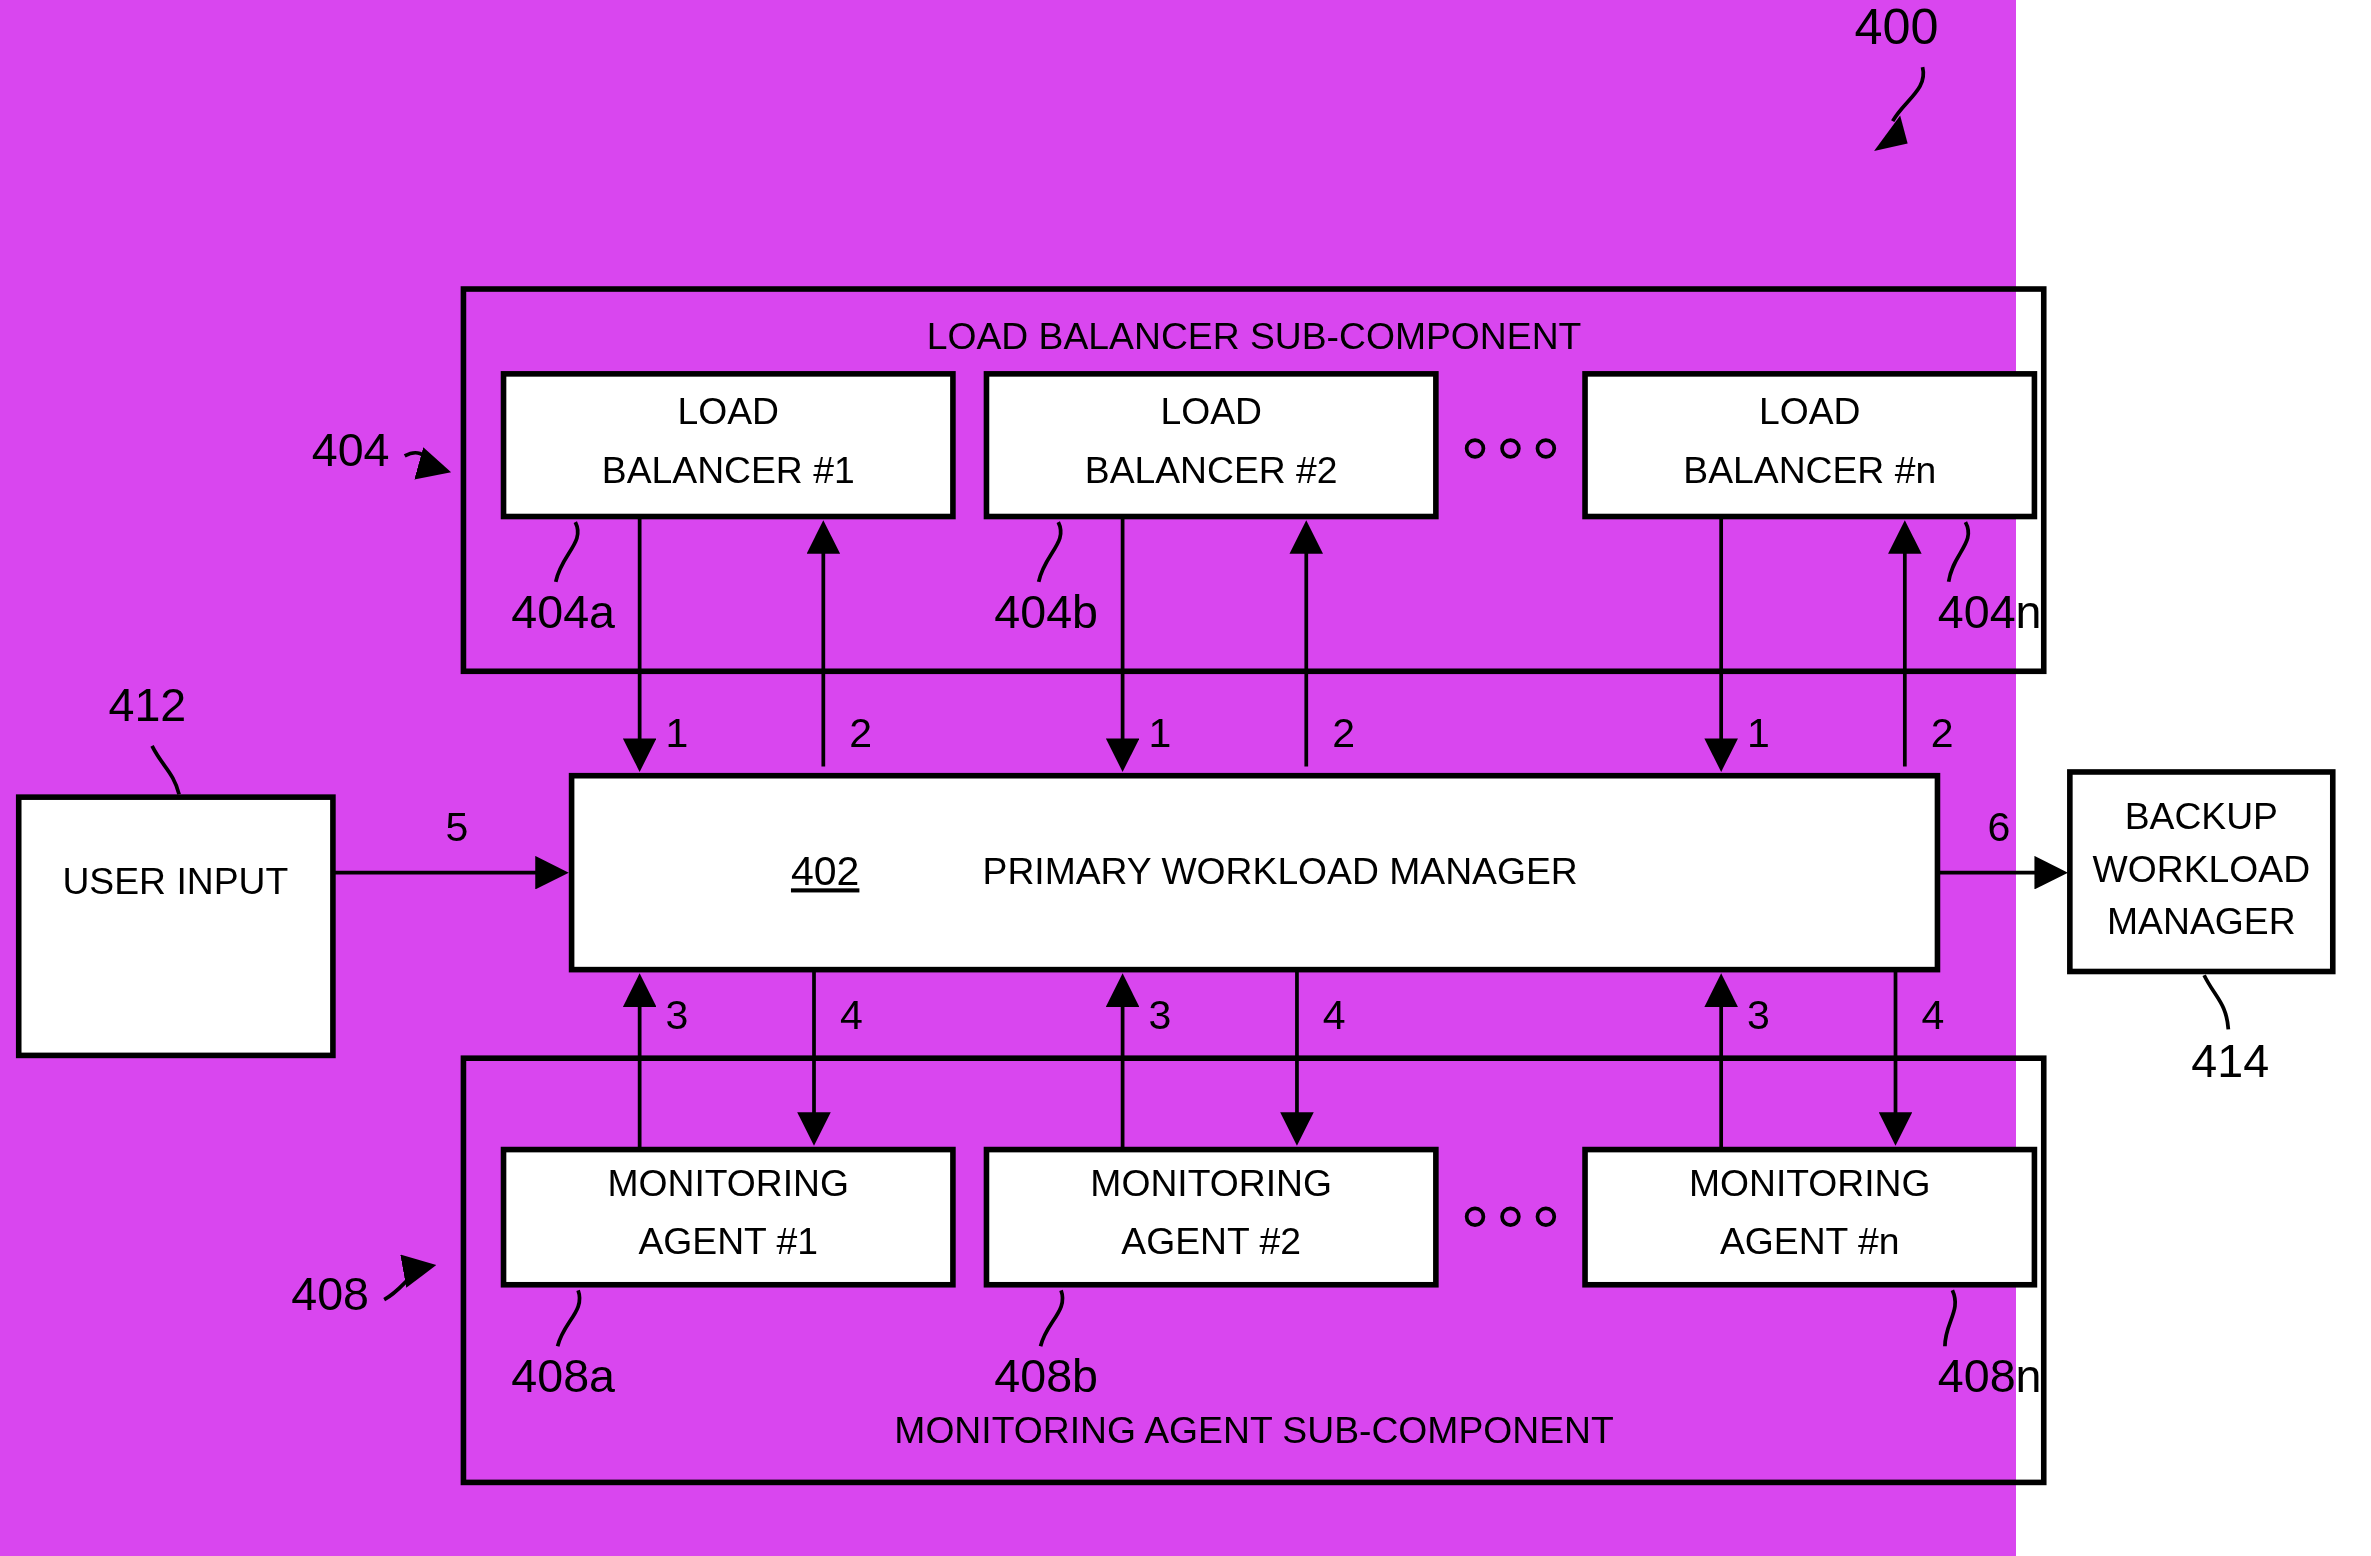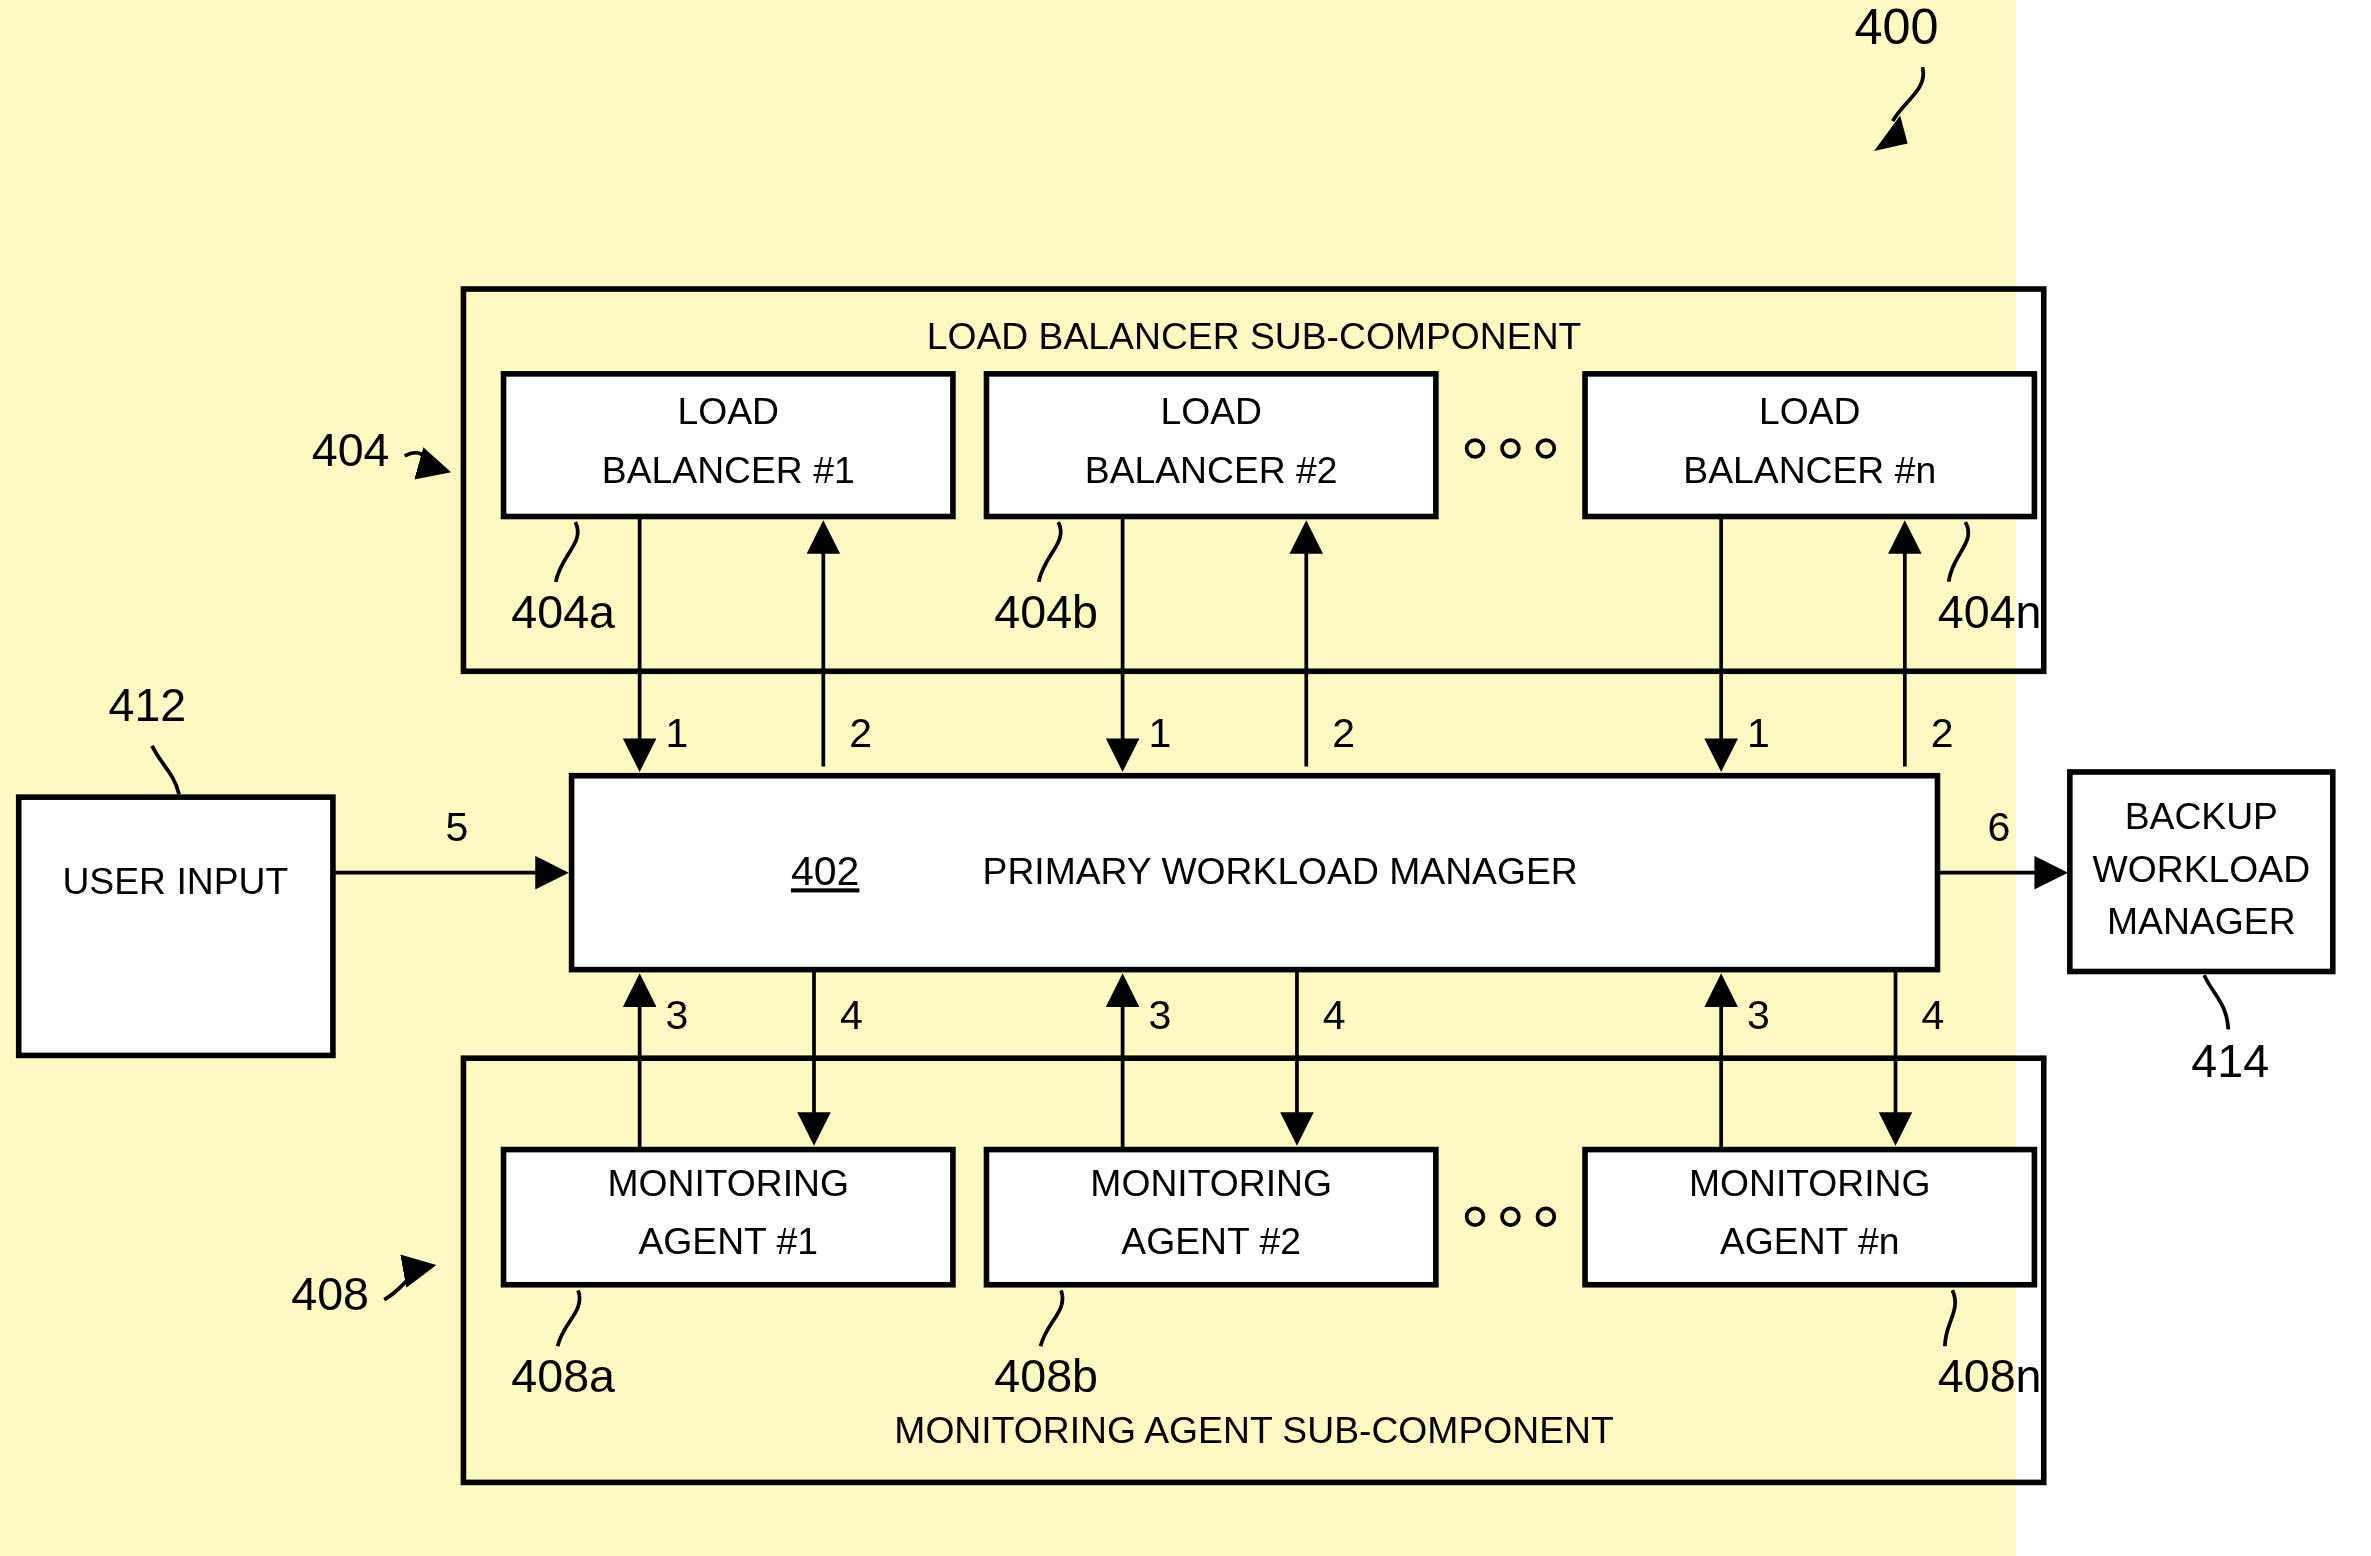--- a/index.html
+++ b/index.html
@@ -10,21 +10,21 @@
   body {
     width: 2372px;
     height: 1557px;
     overflow: hidden;
     font-family: "Liberation Sans", sans-serif;
   }
   #figure-root {
     position: relative;
     width: 2016px;
     height: 1557px;
-    background: #fef9c3;
+    background: #d946ef;
   }
   svg#diagram {
     display: block;
     width: 2372px;
     height: 1557px;
   }
   .bx {
     fill: #ffffff;
     stroke: #000000;
     stroke-width: 6;

